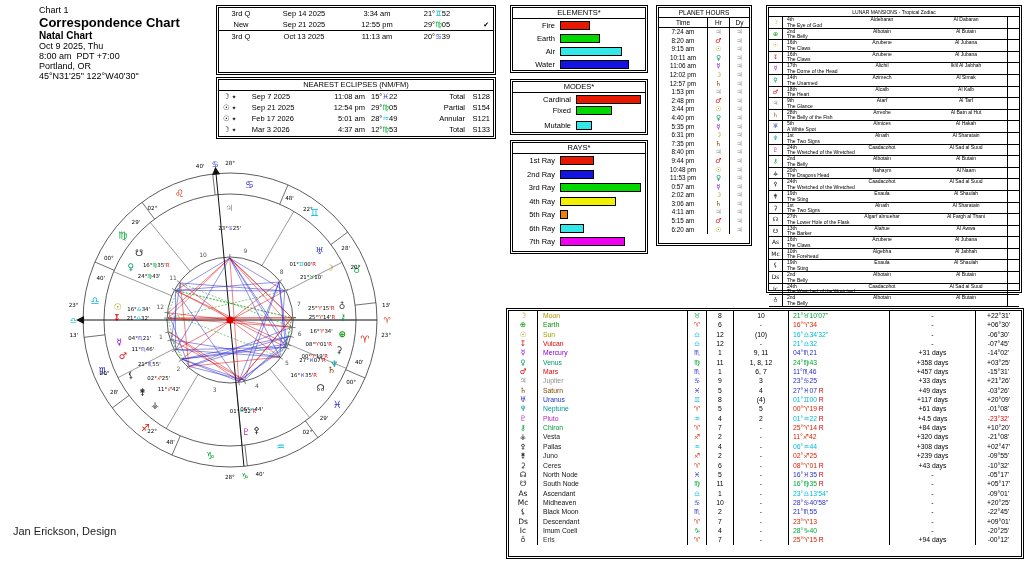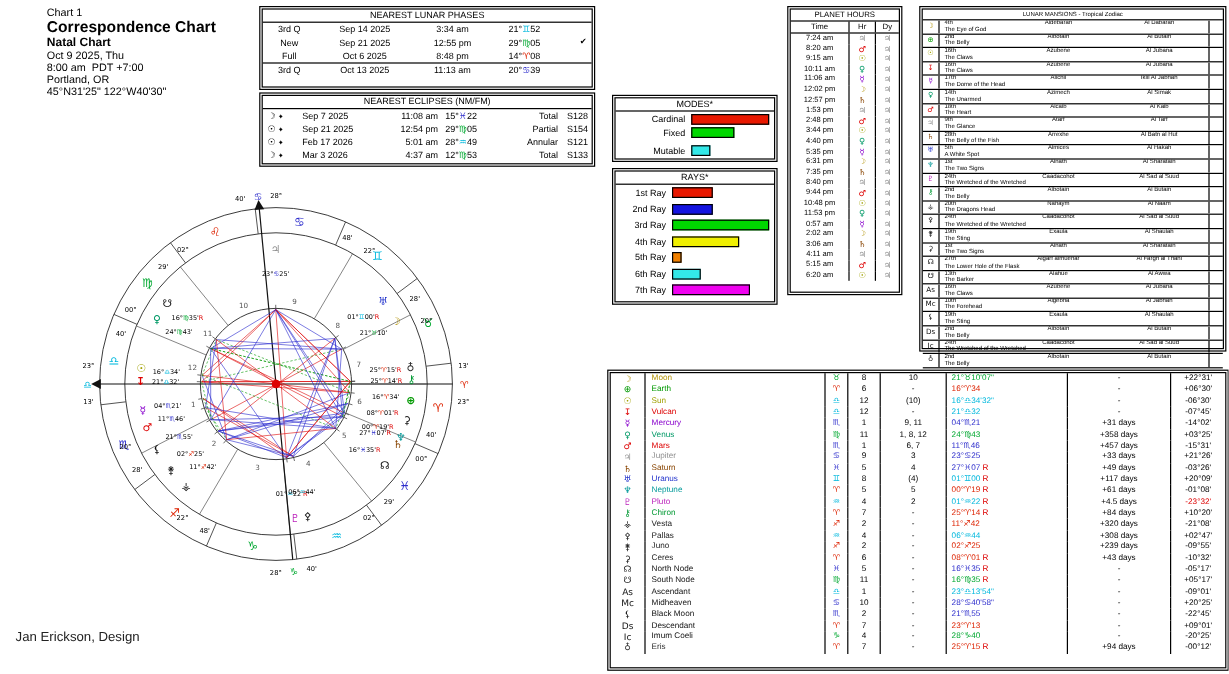--- a/index.html
+++ b/index.html
@@ -236,42 +236,34 @@
         <line x1="128.89162908069304" y1="216.4123026832399" x2="120.25888625785943" y2="132.98889891273924" stroke="#dd0000" stroke-width="0.55" opacity="0.9"></line>
         <line x1="184.47150813922315" y1="230.28744025231455" x2="121.94523569590815" y2="209.1757530582142" stroke="#2222cc" stroke-width="0.55" opacity="0.9"></line>
         <line x1="184.47150813922315" y1="230.28744025231455" x2="229.82761675313083" y2="186.26825969919642" stroke="#2222cc" stroke-width="0.55" opacity="0.9"></line>
         <line x1="121.94523569590815" y1="209.1757530582142" x2="229.82761675313083" y2="186.26825969919642" stroke="#2222cc" stroke-width="0.55" opacity="0.9"></line>
         <line x1="219.74111374214053" y1="207.0111010872608" x2="120.25888625785943" y2="132.98889891273924" stroke="#dd0000" stroke-width="0.55" opacity="0.9"></line>
         <line x1="219.74111374214053" y1="207.0111010872608" x2="115.61070322105829" y2="199.76246622664527" stroke="#2222cc" stroke-width="0.55" opacity="0.9"></line>
         <circle cx="170" cy="170" r="3.6" fill="#dd0000"></circle>
       </svg></div>
 
   <div class="panel" id="phases" style="left:218px;top:7px;width:276px;height:66px;">
-    <div class="ptitle">NEAREST LUNAR PHASES</div>
     <div id="phases-body">
         <div style="display:flex;font-size:7.5px;line-height:11px;height:11px;">
           <span style="width:44px;text-align:center;">3rd Q</span>
           <span style="width:82px;text-align:center;">Sep 14 2025</span>
           <span style="width:64px;text-align:center;">3:34 am</span>
           <span style="width:56px;text-align:center;"><span style="color:#000;">21°</span><span style="color:#00b8dd;font-family:&quot;DejaVu Sans&quot;,sans-serif;">♊</span><span style="color:#000;">52</span></span>
           <span style="width:24px;text-align:right;padding-right:3px;font-size:7px;"></span>
         </div>
         <div style="display:flex;font-size:7.5px;line-height:11px;height:11px;">
           <span style="width:44px;text-align:center;">New</span>
           <span style="width:82px;text-align:center;">Sep 21 2025</span>
           <span style="width:64px;text-align:center;">12:55 pm</span>
           <span style="width:56px;text-align:center;"><span style="color:#000;">29°</span><span style="color:#00a830;font-family:&quot;DejaVu Sans&quot;,sans-serif;">♍</span><span style="color:#000;">05</span></span>
           <span style="width:24px;text-align:right;padding-right:3px;font-size:7px;">✔</span>
-        </div>
-        <div style="display:flex;font-size:7.5px;line-height:11px;height:11px;">
-          <span style="width:44px;text-align:center;">Full</span>
-          <span style="width:82px;text-align:center;">Oct 6 2025</span>
-          <span style="width:64px;text-align:center;">8:48 pm</span>
-          <span style="width:56px;text-align:center;"><span style="color:#000;">14°</span><span style="color:#dd2200;font-family:&quot;DejaVu Sans&quot;,sans-serif;">♈</span><span style="color:#000;">08</span></span>
-          <span style="width:24px;text-align:right;padding-right:3px;font-size:7px;"></span>
         </div>
         <div style="display:flex;font-size:7.5px;line-height:11px;height:11px;border-top:1px solid #000;">
           <span style="width:44px;text-align:center;">3rd Q</span>
           <span style="width:82px;text-align:center;">Oct 13 2025</span>
           <span style="width:64px;text-align:center;">11:13 am</span>
           <span style="width:56px;text-align:center;"><span style="color:#000;">20°</span><span style="color:#2d2dcc;font-family:&quot;DejaVu Sans&quot;,sans-serif;">♋</span><span style="color:#000;">39</span></span>
           <span style="width:24px;text-align:right;padding-right:3px;font-size:7px;"></span>
         </div>
       </div>
   </div>
@@ -307,20 +299,39 @@
           <span style="width:30px;padding-left:4px;"><span style="font-family:&quot;DejaVu Sans&quot;,sans-serif;">☽</span><span style="font-size:6px;"> ✦</span></span>
           <span style="width:66px;">Mar 3 2026</span>
           <span style="width:52px;text-align:right;padding-right:6px;">4:37 am</span>
           <span style="width:52px;"><span style="color:#000;">12°</span><span style="color:#00a830;font-family:&quot;DejaVu Sans&quot;,sans-serif;">♍</span><span style="color:#000;">53</span></span>
           <span style="width:46px;text-align:right;">Total</span>
           <span style="width:26px;text-align:right;padding-right:3px;">S133</span>
         </div>
       </div>
   </div>
 
+  <div class="panel" id="elements" style="left:512px;top:7px;width:134px;height:64px;">
+      <div style="text-align:center;border-bottom:1px solid #000;font-size:7.5px;line-height:10px;height:10px;">ELEMENTS*</div>
+      <div style="display:flex;align-items:center;height:13px;">
+        <span style="width:42px;text-align:right;padding-right:5px;font-size:7.5px;">Fire</span>
+        <span style="height:9px;border:1px solid #000;box-sizing:border-box;background:#e81800;width:30.24px;"></span>
+      </div>
+      <div style="display:flex;align-items:center;height:13px;">
+        <span style="width:42px;text-align:right;padding-right:5px;font-size:7.5px;">Earth</span>
+        <span style="height:9px;border:1px solid #000;box-sizing:border-box;background:#00d800;width:40.32px;"></span>
+      </div>
+      <div style="display:flex;align-items:center;height:13px;">
+        <span style="width:42px;text-align:right;padding-right:5px;font-size:7.5px;">Air</span>
+        <span style="height:9px;border:1px solid #000;box-sizing:border-box;background:#33e8e8;width:62.16px;"></span>
+      </div>
+      <div style="display:flex;align-items:center;height:13px;">
+        <span style="width:42px;text-align:right;padding-right:5px;font-size:7.5px;">Water</span>
+        <span style="height:9px;border:1px solid #000;box-sizing:border-box;background:#1414e0;width:68.88px;"></span>
+      </div>
+    </div>
   <div class="panel" id="modes" style="left:512px;top:81px;width:134px;height:52px;">
       <div style="text-align:center;border-bottom:1px solid #000;font-size:7.5px;line-height:10px;height:10px;">MODES*</div>
       <div style="display:flex;align-items:center;height:13px;">
         <span style="width:58px;text-align:right;padding-right:5px;font-size:7.5px;">Cardinal</span>
         <span style="height:9px;border:1px solid #000;box-sizing:border-box;background:#e81800;width:64.6px;"></span>
       </div>
       <div style="display:flex;align-items:flex-start;height:13px;">
         <span style="width:58px;text-align:right;padding-right:5px;font-size:7.5px;">Fixed</span>
         <span style="height:9px;border:1px solid #000;box-sizing:border-box;background:#00d800;width:36.04px;"></span>
       </div>

